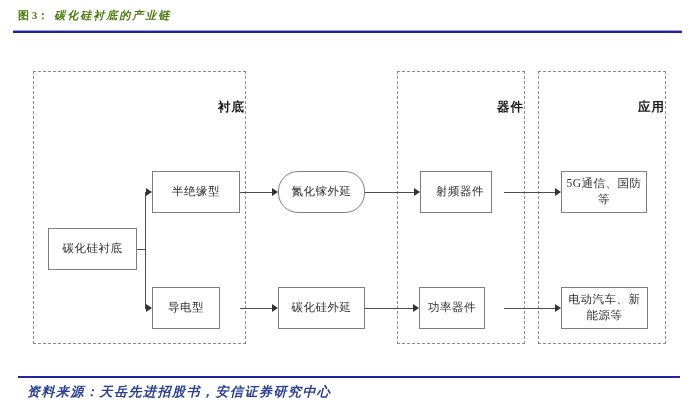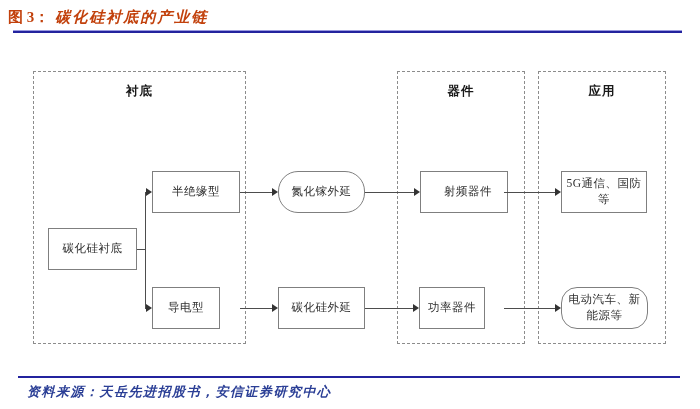--- a/index.html
+++ b/index.html
@@ -1,47 +1,47 @@
 <!DOCTYPE html>
 <html><head>
 <meta charset="utf-8">
 <style>
   html,body{margin:0;padding:0;background:#fff;}
   .canvas{
     position:relative;width:700px;height:409px;background:#ffffff;
     font-family:"Liberation Serif","DejaVu Serif",serif;overflow:hidden;
   }
   
-  .fig-title{position:absolute;left:8px;top:8px;font-size:15px;color:#c2410c;white-space:nowrap;}
+  .fig-title{position:absolute;left:18px;top:8px;font-size:11px;color:#4d7c0f;white-space:nowrap;}
   .fig-title .fig-label{font-weight:bold;font-style:normal;margin-right:6px;}
   .fig-title .fig-text{font-weight:bold;font-style:italic;letter-spacing:2px;}
   .title-rule{position:absolute;left:13px;top:30px;width:669px;height:2px;background:#23239E;border-top:1px solid #9a9ae0;}
   
   .stage{position:absolute;top:71px;height:273px;border:1px dashed #8c8c8c;box-sizing:border-box;}
-  .stage-label{display:block;text-align:center;margin-top:11px;font-size:12.5px;font-weight:bold;color:#1a1a1a;letter-spacing:1px;}
+  .stage-label{display:block;text-align:right;margin-top:27px;font-size:12.5px;font-weight:bold;color:#1a1a1a;letter-spacing:1px;}
   .stage-substrate{left:33px;width:213px;}
   .stage-epitaxy{left:258px;width:128px;}
   .stage-device{left:397px;width:128px;}
   .stage-application{left:538px;width:128px;}
   
   .node{
     position:absolute;height:42px;border:1px solid #7f7f7f;background:#fff;
     display:flex;align-items:center;justify-content:center;text-align:center;
     font-size:11.5px;color:#303030;line-height:1.35;box-sizing:border-box;padding:2px 4px;
     letter-spacing:0.5px;
   }
   .n-substrate{left:48px;top:228px;width:89px;}
   .n-semi{left:152px;top:171px;width:88px;}
   .n-conductive{left:152px;top:287px;width:68px;}
   .n-gan{left:278px;top:171px;width:87px;border-radius:20px;}
   .n-sic{left:278px;top:287px;width:87px;}
-  .n-rf{left:420px;top:171px;width:88px;padding-left:12px;}
+  .n-rf{left:420px;top:171px;width:72px;padding-left:12px;}
   .n-power{left:419px;top:287px;width:66px;}
   .n-app-rf{left:561px;top:171px;width:86px;}
-  .n-app-power{left:561px;top:287px;width:87px;border-radius:16px;}
+  .n-app-power{left:561px;top:287px;width:87px;}
   
   .hline{position:absolute;height:1px;background:#4d4d4d;}
   .vline{position:absolute;width:1px;background:#4d4d4d;}
   .arrow{position:absolute;width:0;height:0;border-top:4px solid transparent;border-bottom:4px solid transparent;border-left:6px solid #333333;}
   
   .footer-rule{position:absolute;left:18px;top:376px;width:662px;height:2px;background:#23239E;}
   .source-line{position:absolute;left:27px;top:383px;font-size:13px;font-style:italic;font-weight:bold;color:#2B3F96;letter-spacing:1.5px;white-space:nowrap;}
 </style>
 </head>
 <body>

